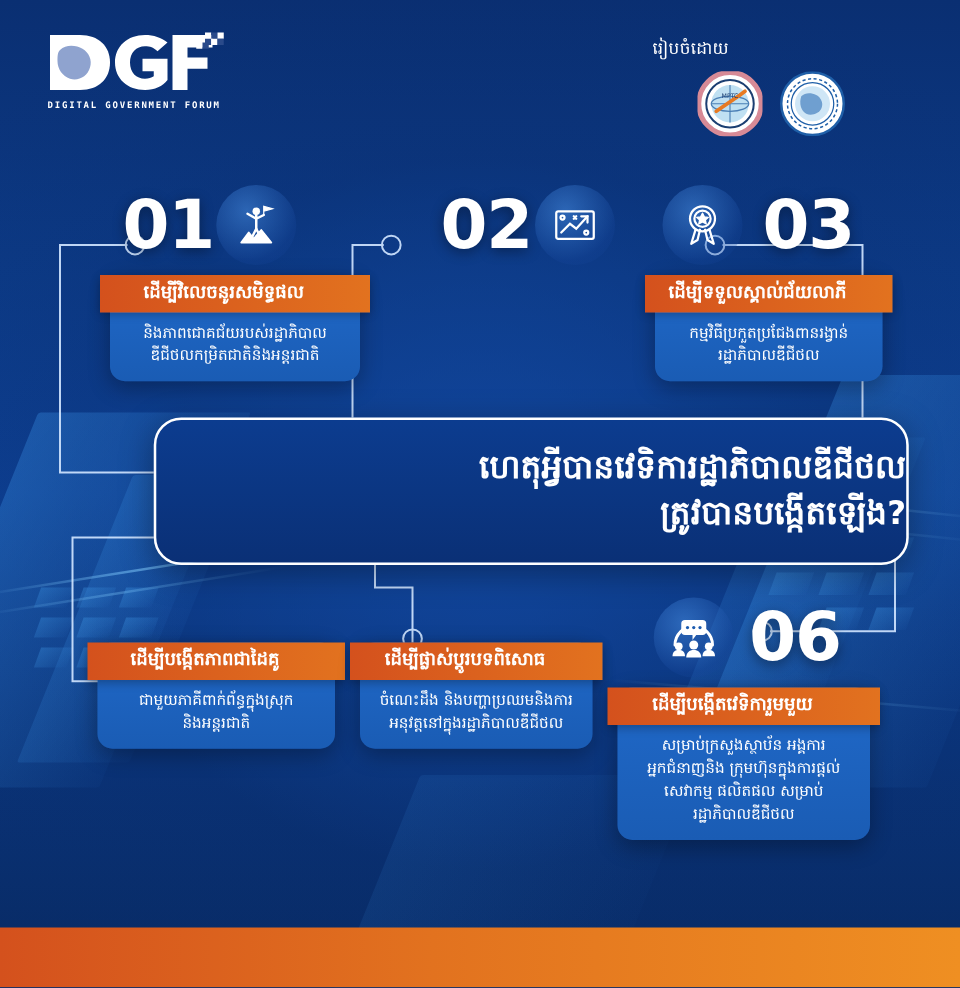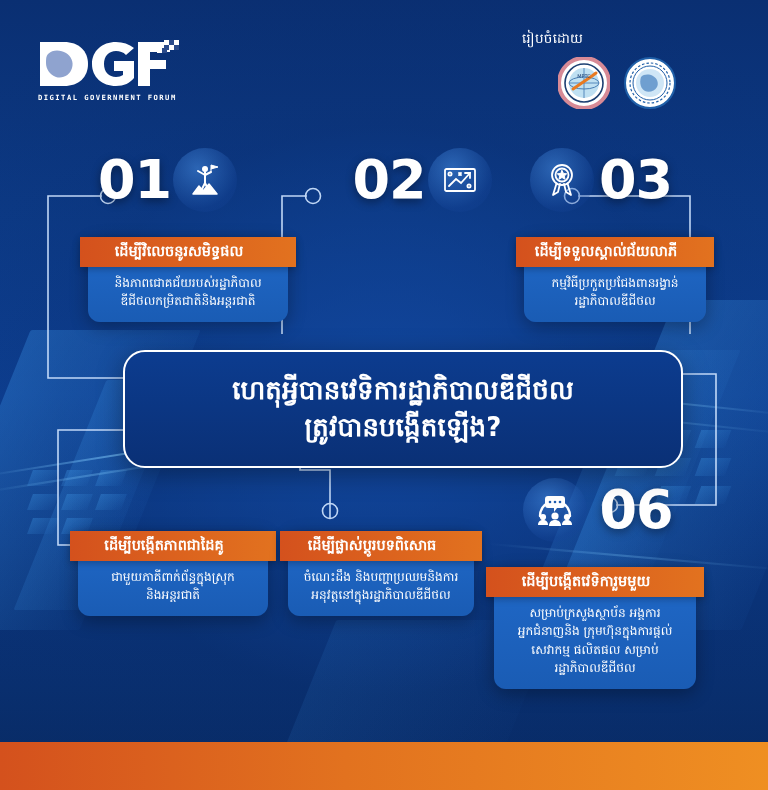--- a/index.html
+++ b/index.html
@@ -37,21 +37,21 @@
     transform: rotate(-9deg);
   }
   .grid-block {
     position: absolute;
     background: linear-gradient(135deg, rgba(70,165,245,0.30), rgba(30,100,195,0.04));
     transform: skewX(-20deg);
   }
 
   
   .logo-wrap {
-    position: absolute; left: 38px; top: 38px;
+    position: absolute; left: 38px; top: 24px;
     width: 170px; height: 72px;
   }
   .logo-mark {
     position: relative;
     width: 148px; height: 52px;
   }
   .logo-tag {
     margin-top: 3px;
     font-family: "DejaVu Sans Mono", "Liberation Mono", monospace;
     font-size: 7.2px;
@@ -74,29 +74,28 @@
   .pb-logos { display: flex; justify-content: center; gap: 14px; }
   .pb-logo { width: 52px; height: 52px; }
 
   
   #connectors { position: absolute; inset: 0; }
 
   
   .center-box {
     position: absolute;
     left: 123px; top: 334px;
-    width: 560px; height: 118px;
+    width: 604px; height: 118px;
     background: linear-gradient(180deg, #0c3c8f 0%, #0a3076 100%);
     border: 2.5px solid #ffffff;
     border-radius: 22px;
     display: flex; flex-direction: column;
-    align-items: center; justify-content: center;
+    align-items: flex-end; justify-content: center;
     z-index: 6;
     box-shadow: 0 6px 26px rgba(0,0,0,0.35);
-    margin-top: 16px;
   }
   .center-box .q-line {
     color: #ffffff;
     font-size: 26px;
     font-weight: 700;
     line-height: 1.42;
     text-align: center;
     letter-spacing: .2px;
   }
 
@@ -132,21 +131,21 @@
     box-shadow: 0 5px 18px rgba(0,0,0,0.3);
   }
   .card-banner {
     background: linear-gradient(90deg, #d4511d 0%, #e2721f 100%);
     color: #ffffff;
     font-size: 14.5px;
     font-weight: 700;
     text-align: center;
     padding: 5px 24px 6px 6px;
     line-height: 1.3;
-    margin: 23px -8px 7px -8px;
+    margin: 6px -8px 7px -8px;
     box-shadow: 0 2px 7px rgba(0,0,0,0.28);
   }
   .card-sub {
     color: #ffffff;
     font-size: 12.2px;
     line-height: 1.52;
     text-align: center;
     padding: 0 12px;
   }
 
@@ -332,21 +331,21 @@
     <div class="card-head">
       <span class="icon-bubble">
         <svg width="38" height="38" viewBox="0 0 38 38" fill="none" stroke="#ffffff" stroke-width="1.8" stroke-linecap="round" stroke-linejoin="round">
           <circle cx="19" cy="14" r="10"></circle>
           <circle cx="19" cy="14" r="6.5"></circle>
           <path d="M19 9.5 l1.5 3 3.2 .3 -2.4 2.2 .7 3.2 -3-1.7 -3 1.7 .7-3.2 -2.4-2.2 3.2-.3 Z" fill="#ffffff" stroke-width="1"></path>
           <path d="M13.5 22.5 L10 34 L15 31 L17 22.8"></path>
           <path d="M24.5 22.5 L28 34 L23 31 L21 22.8"></path>
         </svg>
       </span>
-      <span class="card-num" style="margin-left:3px">03</span>
+      <span class="card-num" style="margin-left:14px">03</span>
     </div>
     <div class="card-body">
       <div class="card-banner">ដើម្បីទទួលស្គាល់ជ័យលាភី</div>
       <div class="card-sub" style="white-space:pre-line">កម្មវិធីប្រកួតប្រជែងពានរង្វាន់
 រដ្ឋាភិបាលឌីជីថល</div>
     </div>
   </div>
 
   <div class="card" id="card-04">
     <div class="card-body">

